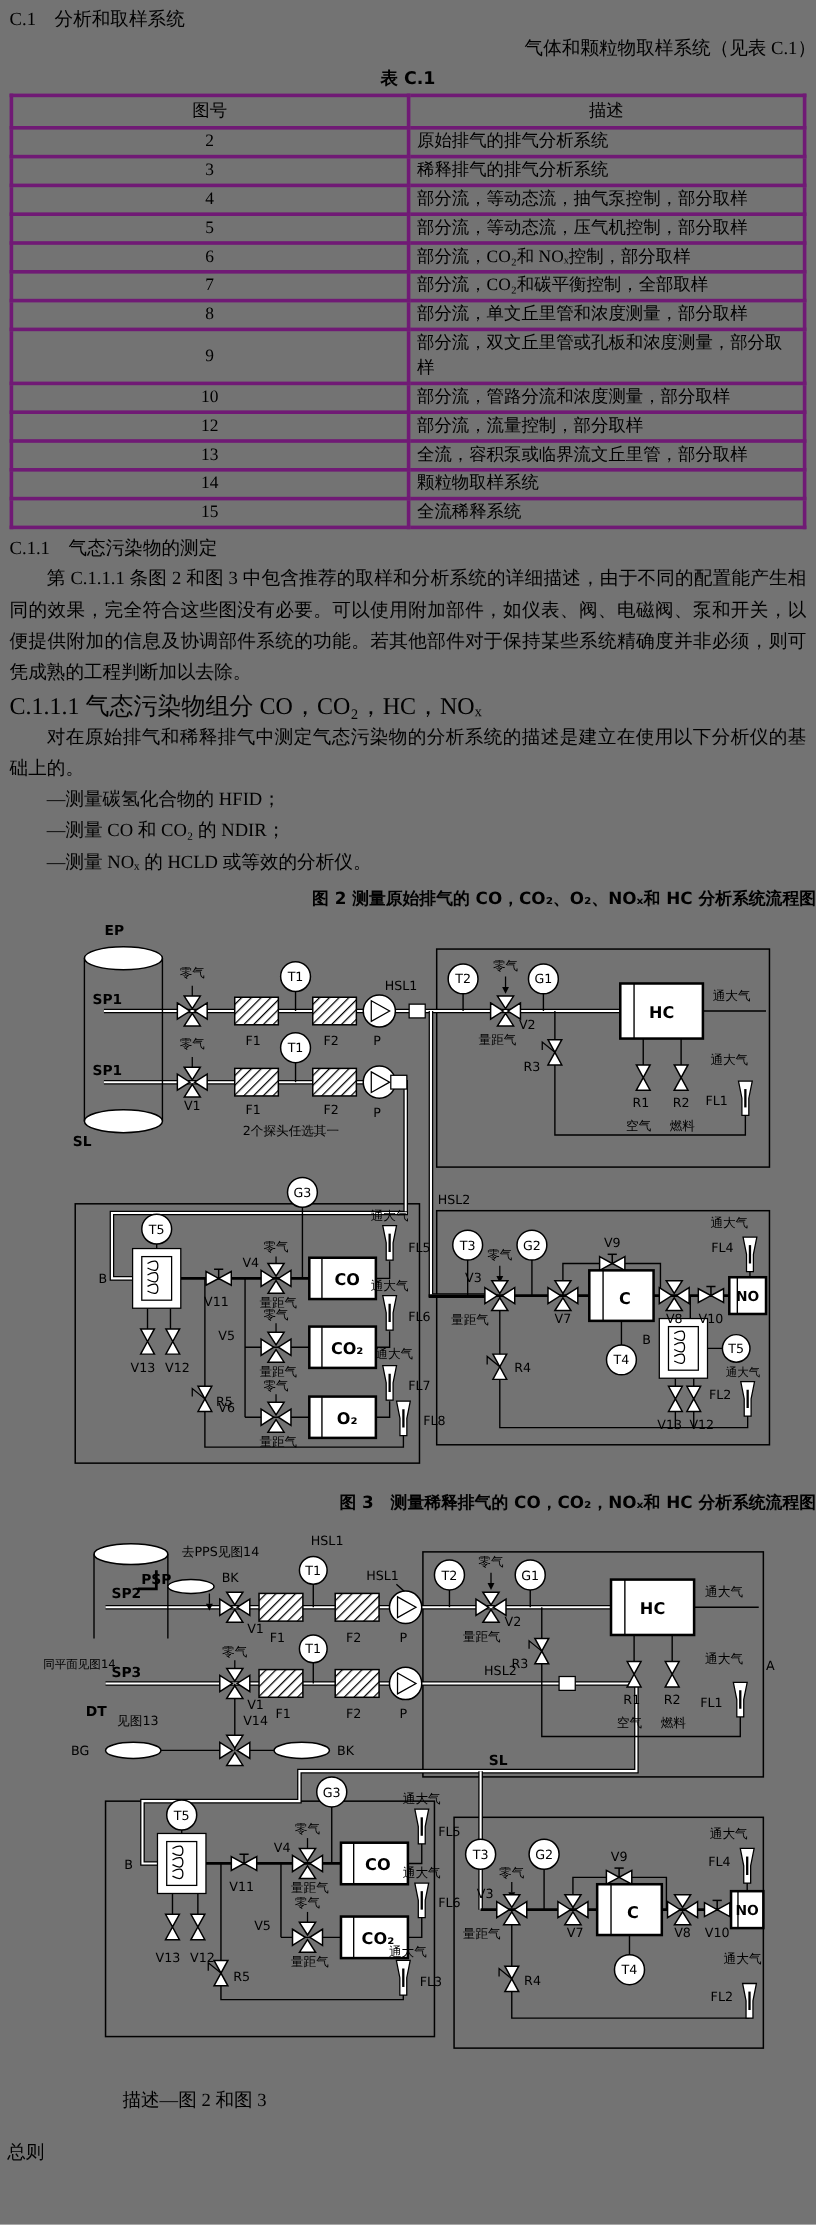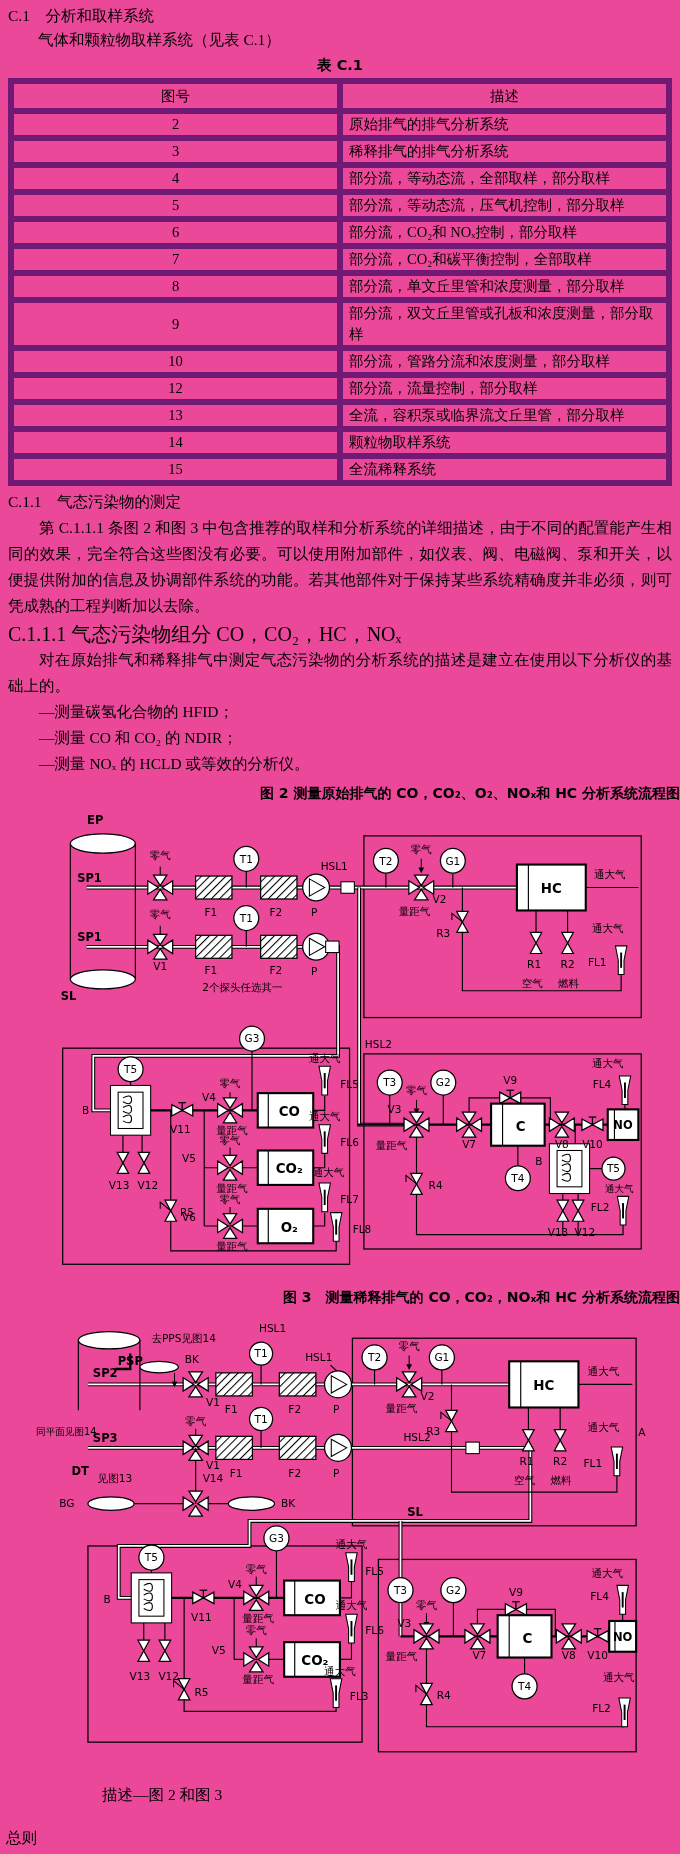--- a/index.html
+++ b/index.html
@@ -1,23 +1,23 @@
 <!DOCTYPE html>
 <html><head>
 <meta charset="utf-8">
 <style>
   html,body{margin:0;padding:0;background:#fff;}
-  .page{width:680px;height:1854px;overflow:hidden;background:#ec4899;color:#000;
+  .page{width:680px;height:1854px;overflow:hidden;background:#737373;color:#000;
         font-family:"Liberation Serif","DejaVu Serif",serif;position:relative;}
   .h1{font-size:15.5px;margin:6px 0 0 8px;}
-  .h2{font-size:15.5px;margin:3px 0 0 38px;}
+  .h2{font-size:15.5px;margin:3px 0 0 38px;text-align:right;}
   .tbl-title{font-size:14.5px;font-weight:bold;text-align:center;margin:5px 0 3px 0;
              font-family:"DejaVu Sans","Liberation Sans",sans-serif;}
   table.ctab{border-collapse:collapse;width:664px;margin:0 auto;table-layout:fixed;}
-  table.ctab th,table.ctab td{border:6px solid #701a75;font-size:14.5px;padding:0 6px;height:21px;line-height:21px;}
+  table.ctab th,table.ctab td{border:3px solid #701a75;font-size:14.5px;padding:0 6px;height:21px;line-height:21px;}
   table.ctab th{font-weight:normal;text-align:center;height:24px;}
   td.fignum{text-align:center;width:72px;}
   td.desc{text-align:left;padding-left:14px;}
   .s11{font-size:15.5px;margin:6px 0 0 8px;}
   .para{font-size:15.5px;line-height:26px;text-align:justify;text-indent:2em;margin:2px 8px 0 8px;}
   .nopara{font-size:20px;line-height:26px;margin:2px 8px 0 8px;}
   .bullet{font-size:15.5px;line-height:26px;margin:0 8px 0 8px;text-indent:2em;}
   .figcap{font-size:14px;font-weight:bold;text-align:right;margin:8px 0 0 0;
           font-family:"DejaVu Sans","Liberation Sans",sans-serif;}
   .footer1{font-size:15.5px;margin:14px 16px 0 102px;}
@@ -55,21 +55,21 @@
     <tr>
           <td class="fignum">2</td>
           <td class="desc">原始排气的排气分析系统</td>
         </tr>
     <tr>
           <td class="fignum">3</td>
           <td class="desc">稀释排气的排气分析系统</td>
         </tr>
     <tr>
           <td class="fignum">4</td>
-          <td class="desc">部分流，等动态流，全部取样，部分取样</td>
+          <td class="desc">部分流，等动态流，抽气泵控制，部分取样</td>
         </tr>
     <tr>
           <td class="fignum">5</td>
           <td class="desc">部分流，等动态流，压气机控制，部分取样</td>
         </tr>
     <tr>
           <td class="fignum">6</td>
           <td class="desc">部分流，CO₂和 NOₓ控制，部分取样</td>
         </tr>
     <tr>

